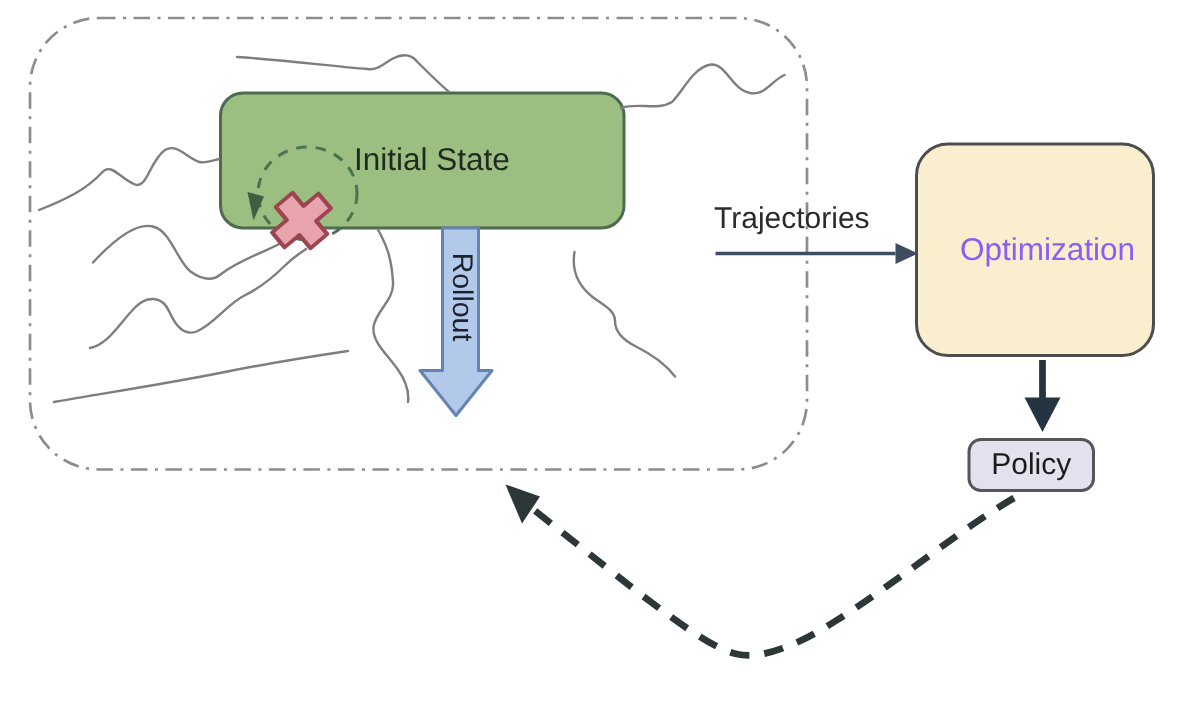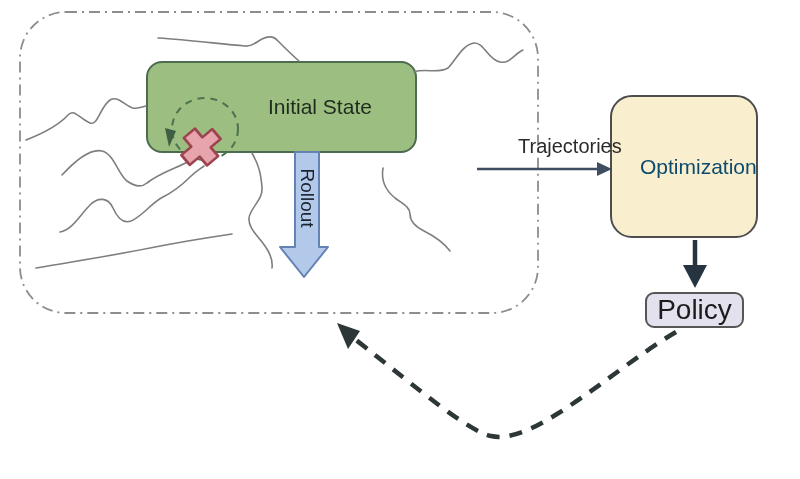--- a/index.html
+++ b/index.html
@@ -5,42 +5,42 @@
   html,body{margin:0;padding:0;background:#ffffff;}
   .stage{
     position:relative;width:800px;height:479px;background:#ffffff;overflow:hidden;
     font-family:"Liberation Sans",sans-serif;
   }
   .box{position:absolute;box-sizing:border-box;}
   .initial-state-box{
     left:146px;top:61px;width:271px;height:92px;
     background:#9cbe81;border:2px solid #4c6b51;border-radius:16px;
     display:flex;flex-direction:column;justify-content:center;
-    padding-left:120px;
+    padding-left:88px;
     font-size:21px;line-height:30px;color:#1e2b1e;
     z-index:1;
   }
   .optimization-box{
-    left:610px;top:95px;width:148px;height:143px;
+    left:610px;top:95px;width:160px;height:143px;
     background:#f9efcf;border:2px solid #4d4d4d;border-radius:22px;
     display:flex;flex-direction:column;justify-content:center;
     padding-left:28px;
-    font-size:21px;line-height:31px;color:#0c4a6e;
+    font-size:21px;line-height:31px;color:#8b5cf6;
     z-index:1;
   }
   .policy-box{
-    left:645px;top:292px;width:99px;height:36px;
+    left:645px;top:292px;width:85px;height:36px;
     background:#e4e1ef;border:2px solid #565656;border-radius:9px;
-    display:flex;align-items:flex-end;justify-content:center;
-    font-size:28px;color:#1b1b1b;
+    display:flex;align-items:center;justify-content:center;
+    font-size:20px;color:#1b1b1b;
     z-index:1;
   }
   .svg-overlay{position:absolute;left:0;top:0;z-index:2;pointer-events:none;}
   .float-label{position:absolute;z-index:3;}
-  .trajectories-label{left:476px;top:135px;font-size:20px;color:#2b2b2b;margin-left:42px;}
+  .trajectories-label{left:476px;top:135px;font-size:20px;color:#2b2b2b;}
   .rollout-label{
     left:307px;top:198px;font-size:19px;color:#1b2330;
     transform:translate(-50%,-50%) rotate(90deg);white-space:nowrap;
   }
 </style>
 </head>
 <body>
 
 <div class="stage">
 

